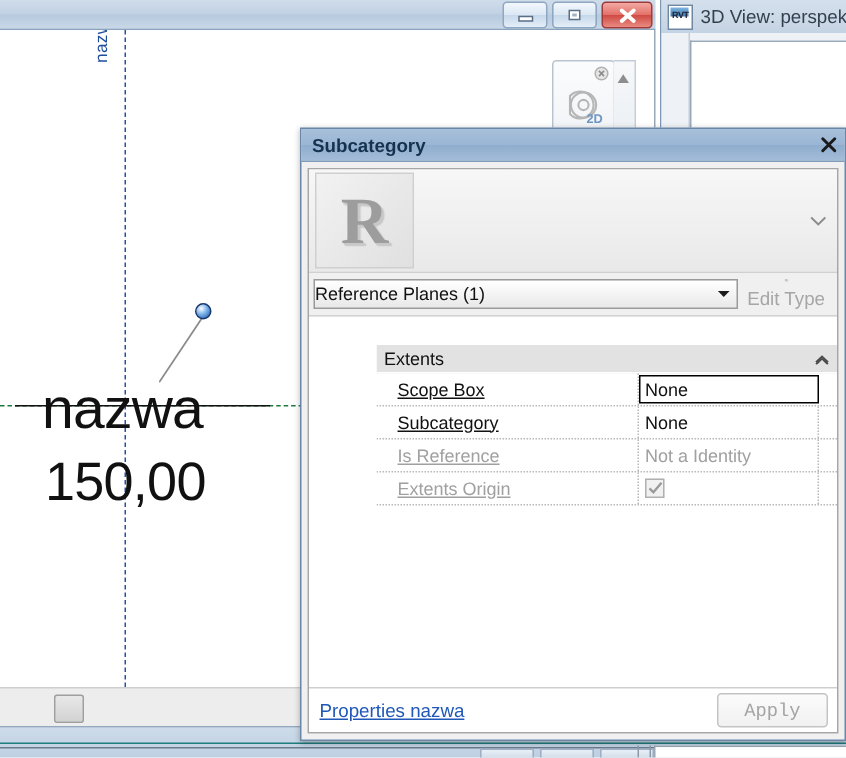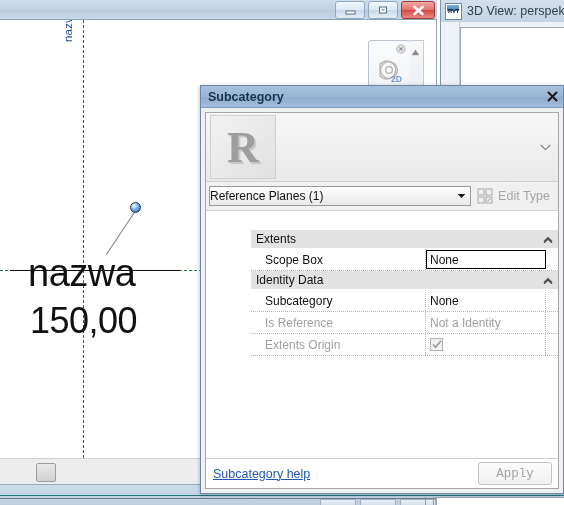--- a/index.html
+++ b/index.html
@@ -462,20 +462,21 @@
   }
   .edit-type-btn {
     display: flex;
     align-items: center;
     gap: 4px;
     height: 20px;
     padding: 0 4px 0 2px;
     font-size: 12.5px;
     color: #a6a6a6;
     white-space: nowrap;
+    flex-direction: column;
   }
 
   
   .prop-grid {
     position: absolute;
     left: 0;
     top: 117px;
     right: 0;
     bottom: 30px;
     background: #ffffff;
@@ -501,20 +502,21 @@
     font-size: 12px;
   }
   .prop-name {
     width: 175px;
     display: flex;
     align-items: center;
     padding-left: 14px;
     box-sizing: border-box;
     border-right: 1px dotted #b8b8b8;
     color: #111;
+    text-decoration: underline;
   }
   .prop-value {
     flex: 1;
     display: flex;
     align-items: center;
     padding-left: 4px;
     box-sizing: border-box;
     color: #111;
     border-right: 1px dotted #b8b8b8;
   }
@@ -722,29 +724,20 @@
             <path d="M1 7 L5 3.1 L9 7" fill="none" stroke="#4a4a4a" stroke-width="1.2"></path>
           </svg>
         </span>
       </div>
       <div class="prop-row">
         <div class="prop-name">Scope Box</div>
         <div class="prop-value editing">None</div>
         <div class="prop-scroll-gutter"></div>
       </div>
 
-      <div class="group-header">
-        <span class="group-header-label">Identity Data</span>
-        <span class="chev">
-          <svg width="10" height="7" viewBox="0 0 10 7">
-            <path d="M1 5.5 L5 1.6 L9 5.5" fill="none" stroke="#4a4a4a" stroke-width="1.2"></path>
-            <path d="M1 7 L5 3.1 L9 7" fill="none" stroke="#4a4a4a" stroke-width="1.2"></path>
-          </svg>
-        </span>
-      </div>
       <div class="prop-row">
         <div class="prop-name">Subcategory</div>
         <div class="prop-value">None</div>
         <div class="prop-scroll-gutter"></div>
       </div>
 
       <div class="prop-row disabled">
         <div class="prop-name">Is Reference</div>
         <div class="prop-value">Not a Identity</div>
         <div class="prop-scroll-gutter"></div>
@@ -756,17 +749,17 @@
             <svg width="10" height="9" viewBox="0 0 10 9">
               <path d="M1 4.6 L3.6 7.2 L9 0.8" fill="none" stroke="#9a9a9a" stroke-width="1.6"></path>
             </svg>
           </span>
         </div>
         <div class="prop-scroll-gutter"></div>
       </div>
     </div>
 
     <div class="palette-footer">
-      <span class="props-help-link">Subcategory help</span>
+      <span class="props-help-link">Properties nazwa</span>
       <div class="apply-btn">Apply</div>
     </div>
   </div>
 </div>
 
 </body></html>

